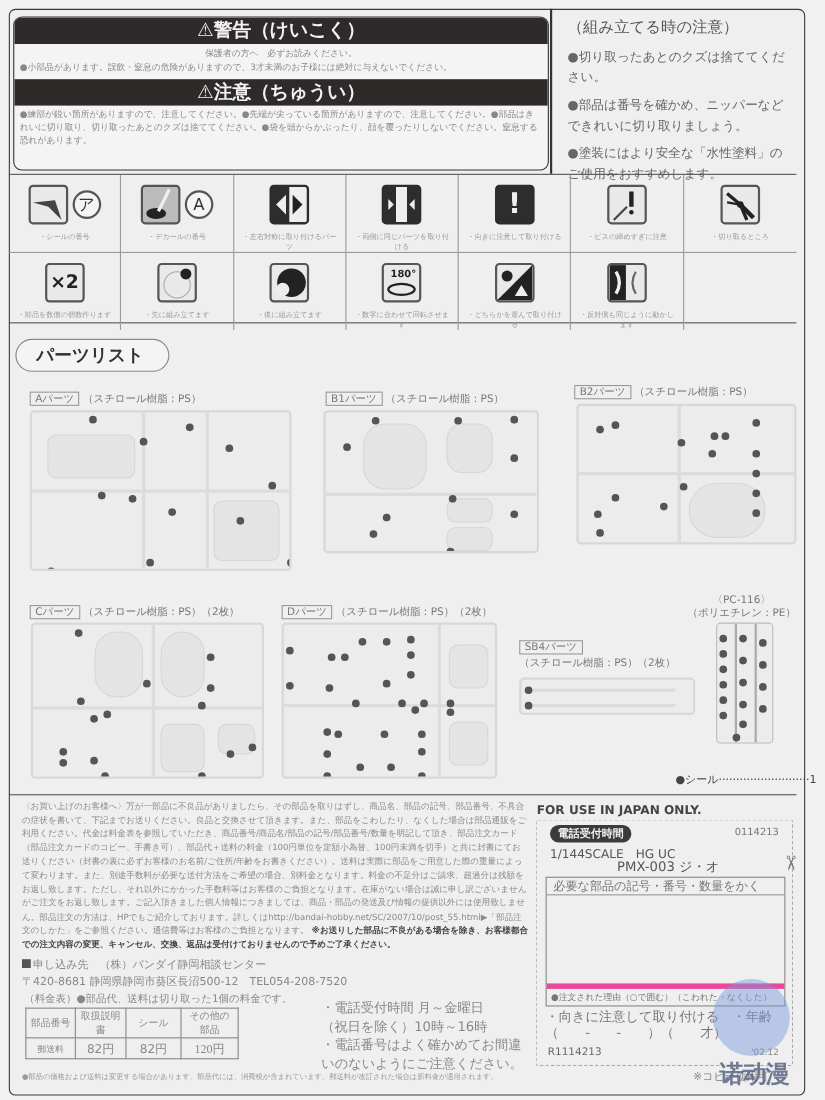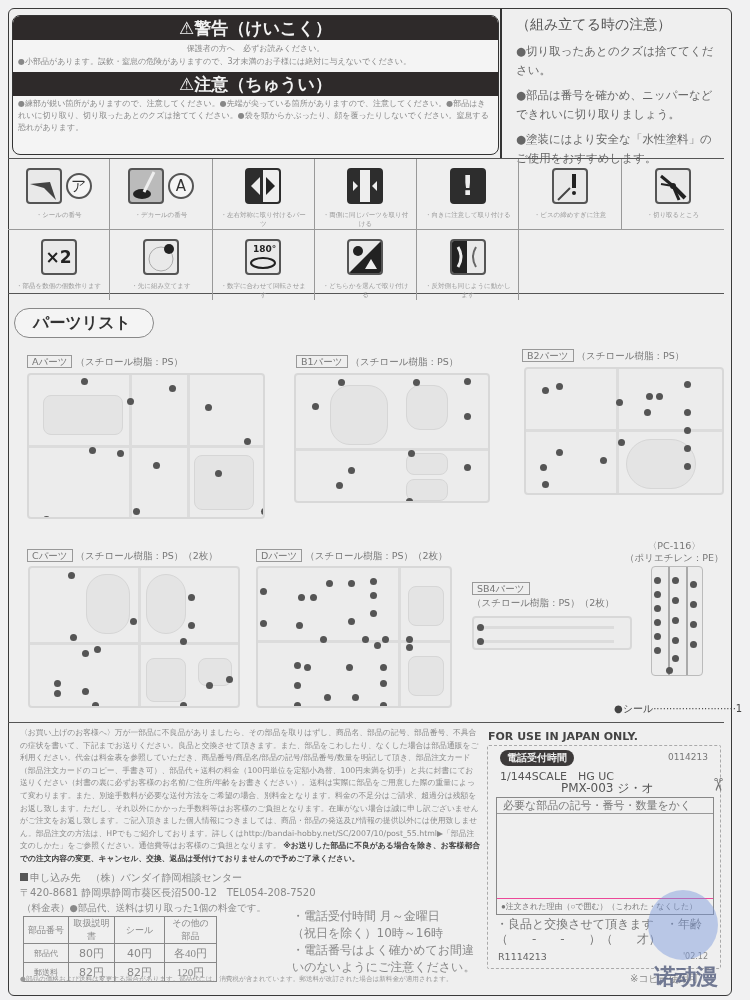--- a/index.html
+++ b/index.html
@@ -111,21 +111,21 @@
     border-radius: 9px; padding: 1px 7px;
   }
   .order-code { position: absolute; right: 12px; top: 6px; font-size: 9px; color: #777; }
   .order-scale { position: absolute; left: 12px; top: 23px; font-size: 11px; color: #555; }
   .order-model { position: absolute; left: 73px; top: 34px; font-size: 12px; color: #555; }
   .scissors { position: absolute; right: -6px; top: 28px; font-size: 18px; color: #777; transform: rotate(90deg); }
   .req-box {
     position: absolute; left: 8px; top: 51px; width: 218px; height: 118px; border: 1px solid #888;
   }
   .req-head { font-size: 11px; color: #777; padding: 0 6px; border-bottom: 1px solid #999; height: 16px; line-height: 16px; }
-  .req-foot { position: absolute; bottom: 0; left: 0; right: 0; font-size: 8px; color: #777; padding: 2px 4px; border-top: 1px solid #ec4899; font-family: Liberation Serif, serif; }
+  .req-foot { position: absolute; bottom: 0; left: 0; right: 0; font-size: 8px; color: #777; padding: 2px 4px; border-top: 5px solid #ec4899; }
   .phone-line { position: absolute; left: 8px; top: 171px; font-size: 12px; color: #777; line-height: 15px; width: 218px; }
   .r-code { position: absolute; left: 10px; top: 205px; font-size: 9.5px; color: #666; }
   .r-date { position: absolute; right: 12px; top: 206px; font-size: 8px; color: #888; }
   .copy-ok { position: absolute; left: 630px; top: 972px; font-size: 10px; color: #888; }
 
   
   .watermark-circle {
     position: absolute; left: 648px; top: 890px; width: 70px; height: 70px; border-radius: 50%;
     background: rgba(120,150,220,0.45);
   }
@@ -245,20 +245,31 @@
   <div class="icon-cell">
     <div class="icon-row">
       <div class="icon-sq">
         <svg width="32" height="32">
             <circle cx="16" cy="18" r="12" fill="none" stroke="#aaa" stroke-width="1"></circle>
             <circle cx="24" cy="8" r="5" fill="#222"></circle>
           </svg>
       </div>
     </div>
     <div class="icon-label">・先に組み立てます</div>
+  </div>
+  <div class="icon-cell">
+    <div class="icon-row">
+      <div class="icon-sq">
+        <svg width="32" height="32">
+            <circle cx="18" cy="16" r="13" fill="#222"></circle>
+            <circle cx="10" cy="22" r="6" fill="#eee"></circle>
+          </svg>
+      </div>
+    </div>
+    <div class="icon-label">・後に組み立てます</div>
   </div>
   <div class="icon-cell">
     <div class="icon-row">
       <div class="icon-sq">
         <svg width="32" height="32">
             <text x="6" y="11" font-size="9" font-weight="bold" fill="#222" font-family="DejaVu Sans, sans-serif">180°</text>
             <ellipse cx="16" cy="22" rx="12" ry="5" fill="none" stroke="#222" stroke-width="2"></ellipse>
           </svg>
       </div>
     </div>
@@ -475,26 +486,20 @@
 <div class="price-caption">（料金表）●部品代、送料は切り取った1個の料金です。</div>
 <table class="price-table">
   <tbody>
       <tr>
     <td class="rh">部品番号</td>
     <td class="c1">取扱説明書</td>
     <td class="c2">シール</td>
     <td class="c3">その他の部品</td>
   </tr>
   <tr>
-    <td class="rh">部品代</td>
-    <td class="c1">80円</td>
-    <td class="c2">40円</td>
-    <td class="c3">各40円</td>
-  </tr>
-  <tr>
     <td class="rh">郵送料</td>
     <td class="c1">82円</td>
     <td class="c2">82円</td>
     <td class="c3">120円</td>
   </tr>
 </tbody>
   </table>
 
 <div class="phone-hours">
   <div>・電話受付時間 月～金曜日</div>
@@ -510,21 +515,21 @@
   <div class="order-badge">電話受付時間</div>
   <div class="order-code">0114213</div>
   <div class="order-scale">1/144SCALE　HG UC</div>
   <div class="order-model">PMX-003 ジ・オ</div>
   <div class="scissors">✂</div>
   <div class="req-box">
     <div class="req-head">必要な部品の記号・番号・数量をかく</div>
     <div class="req-foot">●注文された理由（○で囲む）（こわれた・なくした）</div>
   </div>
   <div class="phone-line">
-    <div>・良品と交換させて頂きます　・年齢</div>
+    <div>・向きに注意して取り付ける　・年齢</div>
     <div>（　　-　　-　　）（　　才）</div>
   </div>
   <div class="r-code">R1114213</div>
   <div class="r-date">'02.12</div>
 </div>
 <div class="copy-ok">※コピー使用可</div>
 
 <div class="watermark-circle"></div>
 <div class="watermark-text">诺动漫</div>
 

